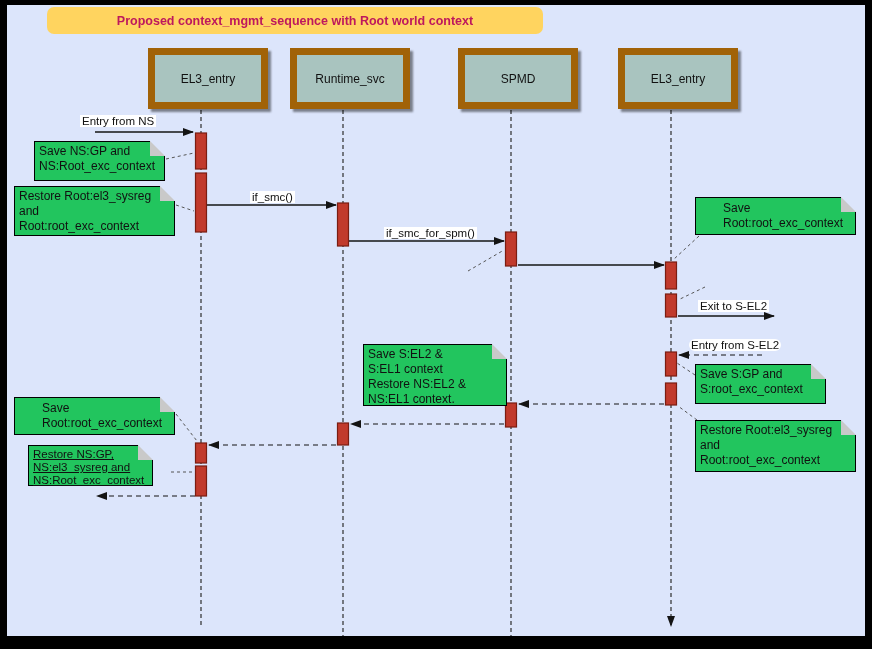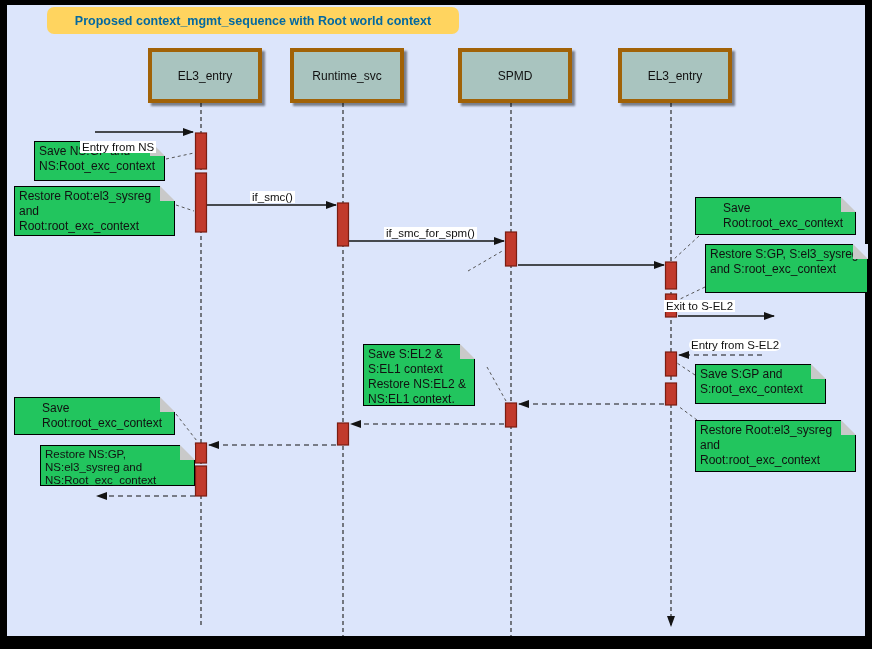--- a/index.html
+++ b/index.html
@@ -5,25 +5,25 @@
   html,body{margin:0;padding:0;background:#000;}
   #screen{position:relative;width:872px;height:649px;background:#000;overflow:hidden;
           font-family:"Liberation Sans",sans-serif;}
   .canvas{position:absolute;left:7px;top:5px;width:858px;height:631px;background:#dce5fb;}
   svg.overlay{position:absolute;left:0;top:0;z-index:1;}
   .lifeline{stroke:#2e2e2e;stroke-width:1.2;stroke-dasharray:4 3;fill:none;}
   .conn{stroke:#555;stroke-width:1;stroke-dasharray:3 3;fill:none;}
   .msg{stroke:#141414;stroke-width:1.3;fill:none;}
   .msgd{stroke:#141414;stroke-width:1.2;stroke-dasharray:5 4;fill:none;}
   .act{fill:#c13a2c;stroke:#7a1d12;stroke-width:1.2;}
-  .title-box{position:absolute;left:47px;top:7px;width:412px;height:27px;background:#ffd45f;
+  .title-box{position:absolute;left:47px;top:7px;width:496px;height:27px;background:#ffd45f;
              border-radius:7px;display:flex;align-items:center;justify-content:center;
-             font-size:12.5px;font-weight:bold;color:#0369a1;z-index:2;}
+             font-size:12.5px;font-weight:bold;color:#be185d;z-index:2;}
   .actor{position:absolute;top:48px;width:106px;height:47px;background:#a9c4bf;
-         border:4px solid #a16207;box-shadow:3px 3px 2px rgba(0,0,0,0.45);
+         border:7px solid #a16207;box-shadow:3px 3px 2px rgba(0,0,0,0.45);
          display:flex;align-items:center;justify-content:center;font-size:12px;color:#111;z-index:2;}
   .note{position:absolute;background:#22c55e;border:1px solid #000;font-size:12px;line-height:15px;
         color:#111;padding:2px 4px;white-space:pre-line;z-index:3;box-sizing:border-box;}
   .note::before{content:"";position:absolute;top:-1px;right:-1px;width:0;height:0;
         border-style:solid;border-width:0 15px 15px 0;
         border-color:#dce5fb #dce5fb #c9c9c9 #c9c9c9;}
   .note.vcenter{display:flex;align-items:center;padding-left:27px;}
   .note.tight{line-height:13px;font-size:11.5px;}
   .msg-label{position:absolute;background:#fff;font-size:11.5px;color:#111;padding:0 2px;
              white-space:nowrap;z-index:4;}
@@ -93,40 +93,38 @@
   <div class="actor" style="left:458px;">
     <span>SPMD</span>
   </div>
   <div class="actor" style="left:290px;">
     <span>Runtime_svc</span>
   </div>
   <div class="actor" style="left:618px;">
     <span>EL3_entry</span>
   </div>
 
-  <div class="msg-label" style="left:80px;top:115px;margin-top:26px;">Entry from NS</div>
+  <div class="msg-label" style="left:80px;top:115px;">Entry from NS</div>
   <div class="msg-label" style="left:250px;top:191px;">if_smc()</div>
   <div class="msg-label" style="left:384px;top:227px;">if_smc_for_spm()</div>
-  <div class="msg-label" style="left:664px;top:300px;">Exit to S-EL2</div>
+  <div class="msg-label" style="left:698px;top:300px;">Exit to S-EL2</div>
   <div class="msg-label" style="left:689px;top:339px;border-radius:6px;">Entry from S-EL2</div>
 
   <div class="note" style="left:34px;top:141px;width:131px;height:40px;">Save NS:GP and
 NS:Root_exc_context</div>
   <div class="note" style="left:14px;top:186px;width:161px;height:50px;">Restore Root:el3_sysreg
 and
 Root:root_exc_context</div>
   <div class="note vcenter" style="left:695px;top:197px;width:161px;height:38px;">Save Root:root_exc_context</div>
-  <div class="note" style="left:705px;top:244px;width:163px;height:49px;">Restore S:GP, S:el3_sysreg
-and S:root_exc_context</div>
   <div class="note" style="left:695px;top:364px;width:131px;height:40px;">Save S:GP and
 S:root_exc_context</div>
   <div class="note" style="left:695px;top:420px;width:161px;height:52px;">Restore Root:el3_sysreg
 and
 Root:root_exc_context</div>
-  <div class="note" style="left:363px;top:344px;width:112px;height:62px;">Save S:EL2 &amp;
+  <div class="note" style="left:363px;top:344px;width:144px;height:62px;">Save S:EL2 &amp;
 S:EL1 context
 Restore NS:EL2 &amp;
 NS:EL1 context.</div>
   <div class="note vcenter" style="left:14px;top:397px;width:161px;height:38px;">Save Root:root_exc_context</div>
-  <div class="note tight" style="left:40px;top:445px;width:155px;height:41px;">Restore NS:GP,
+  <div class="note tight" style="left:28px;top:445px;width:125px;height:41px;text-decoration:underline;">Restore NS:GP,
 NS:el3_sysreg and
 NS:Root_exc_context</div>
 </div>
 
 </body></html>

